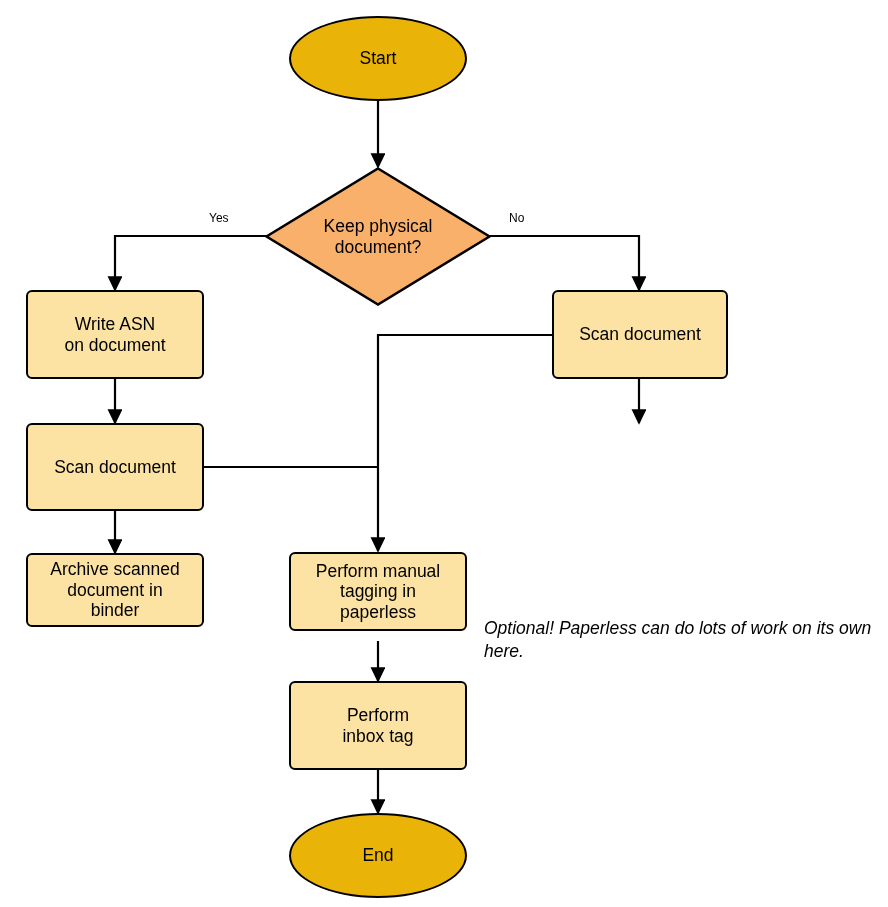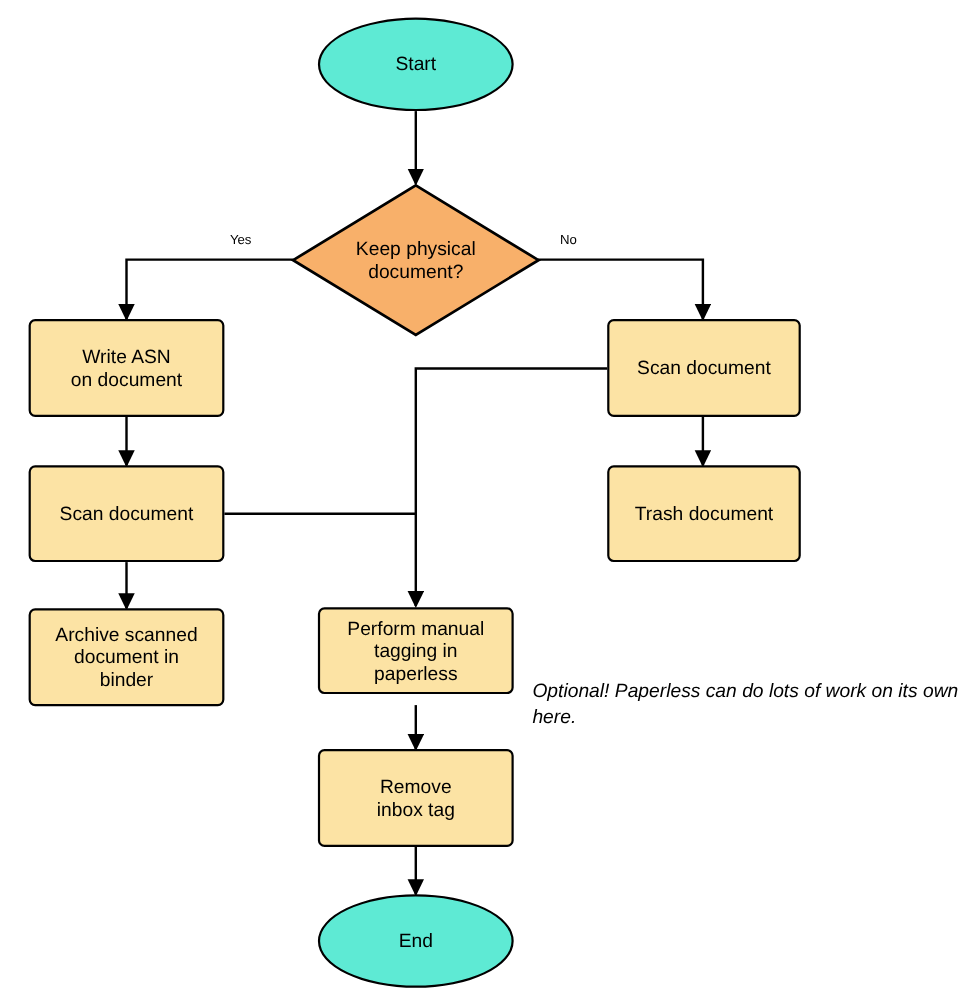--- a/index.html
+++ b/index.html
@@ -37,21 +37,21 @@
     color: #000;
     z-index: 2;
   }
   .node .label {
     padding: 0 4px;
     white-space: pre-line;
   }
   .terminator {
     border: 2.5px solid #000000;
     border-radius: 50%;
-    background: #5eead4;
+    background: #eab308;
     text-align: right;
   }
   .process {
     border: 2.5px solid #000000;
     border-radius: 6px;
     background: #fce3a4;
   }
   .decision {
     background: transparent;
     border: none;
@@ -136,42 +136,39 @@
 
   <div class="node process" style="left:26px; top:290px; width:178px; height:89px;">
     <span class="label">Write ASN
 on document</span>
   </div>
 
   <div class="node process" style="left:26px; top:423px; width:178px; height:88px;">
     <span class="label">Scan document</span>
   </div>
 
-  <div class="node process" style="left:26px; top:553px; width:178px; height:89px;">
+  <div class="node process" style="left:26px; top:553px; width:178px; height:74px;">
     <span class="label">Archive scanned
 document in
 binder</span>
   </div>
 
   <div class="node process" style="left:552px; top:290px; width:176px; height:89px;">
     <span class="label">Scan document</span>
   </div>
 
-  <div class="node process" style="left:552px; top:423px; width:176px; height:88px;">
-    <span class="label">Trash document</span>
-  </div>
 
   <div class="node process" style="left:289px; top:552px; width:178px; height:79px;">
     <span class="label">Perform manual
 tagging in
 paperless</span>
   </div>
 
   <div class="node process" style="left:289px; top:681px; width:178px; height:89px;">
-    <span class="label">Remove
+    <span class="label">Perform
 inbox tag</span>
   </div>
 
   <div class="node terminator" style="left:289px; top:813px; width:178px; height:85px;">
     <span class="label">End</span>
   </div>
 
   <div class="note" style="left:484px; top:617px;">Optional! Paperless can do lots of work on its own here.</div>
 
 </div>

